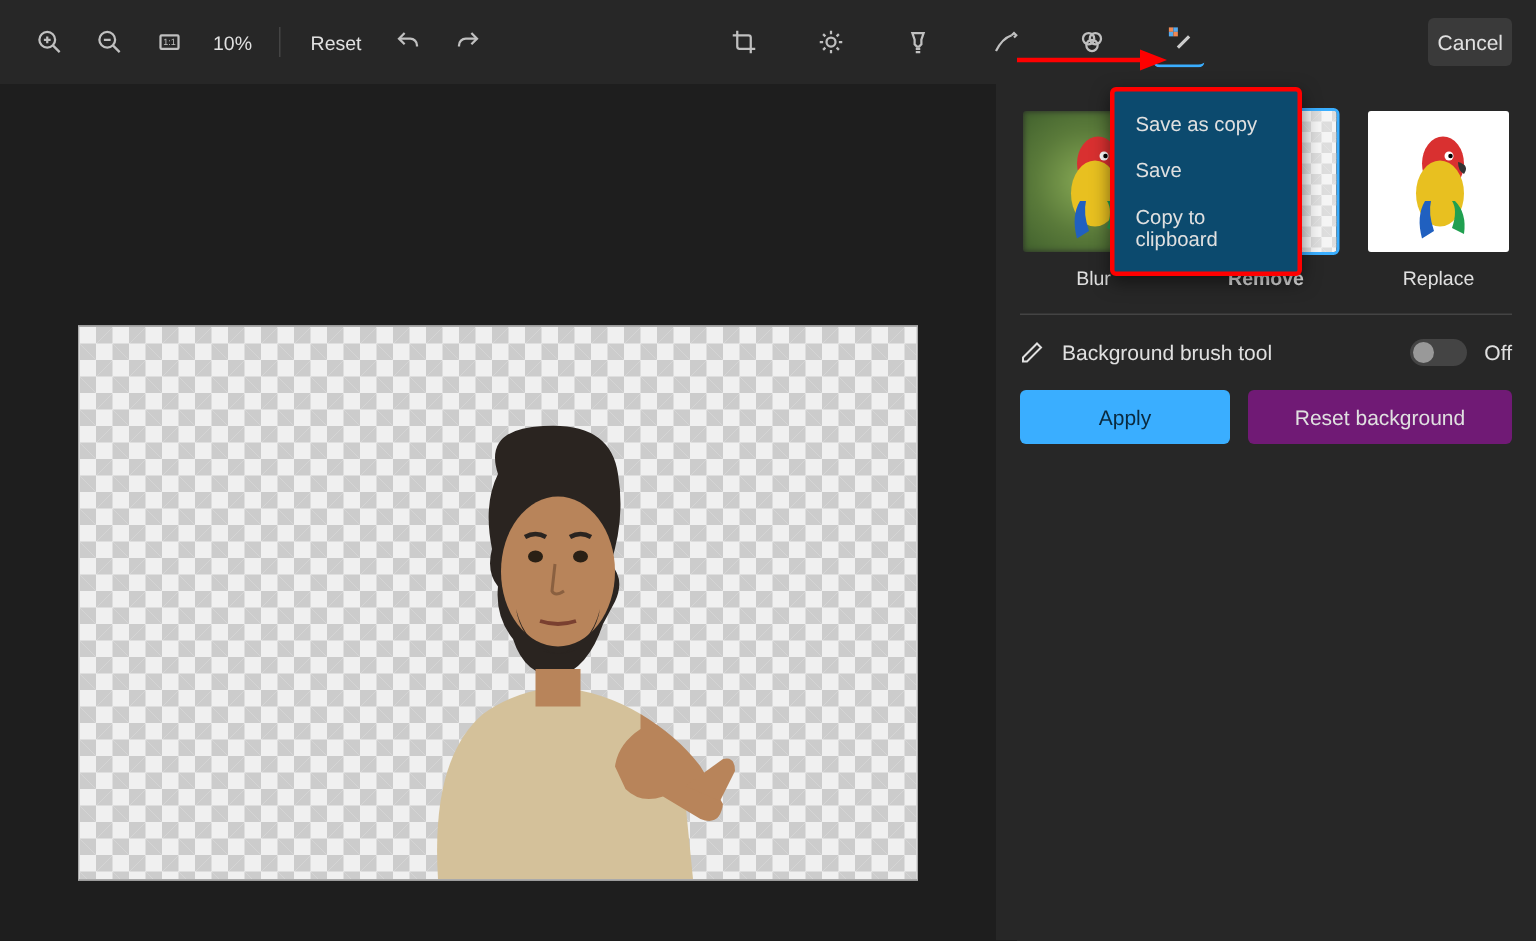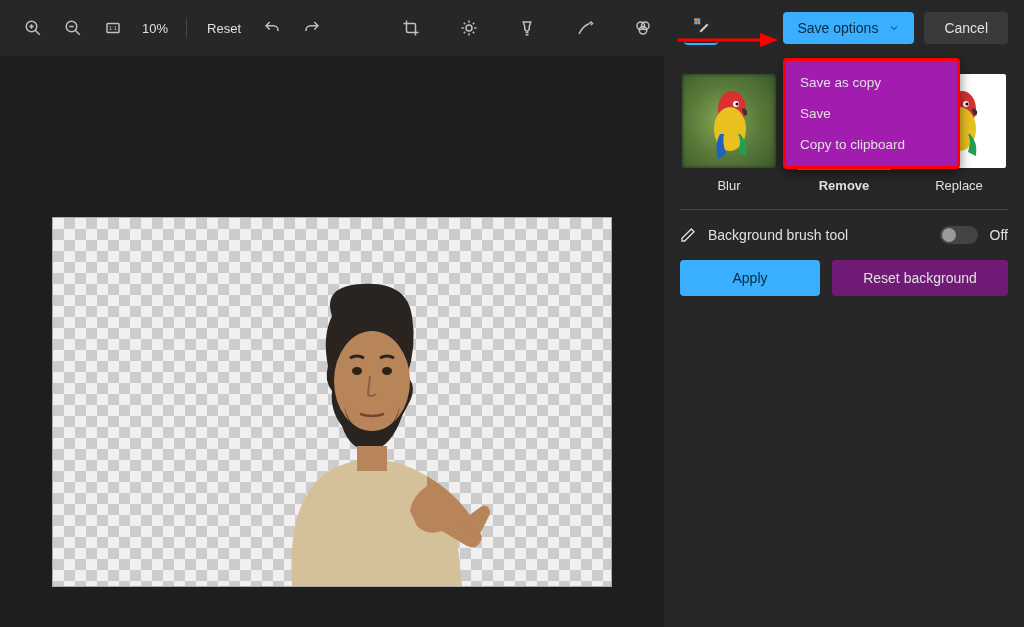--- a/index.html
+++ b/index.html
@@ -95,21 +95,21 @@
       align-items: center;
       gap: 10px;
       font-size: 14px;
       border-radius: 4px;
       cursor: pointer;
     }
     .cancel-btn {
       background: #3a3a3a;
       color: #e0e0e0;
       border: none;
-      padding: 8px 20px;
+      padding: 8px 6px;
       font-size: 14px;
       border-radius: 4px;
       cursor: pointer;
     }
     .main-area {
       display: flex;
       flex: 1;
       overflow: hidden;
     }
     .canvas-area {
@@ -236,23 +236,23 @@
       color: #e0e0e0;
       border: none;
       padding: 10px;
       font-size: 14px;
       border-radius: 4px;
       cursor: pointer;
     }
     .dropdown-menu {
       position: absolute;
       top: 58px;
-      left: 783px;
-      width: 177px;
-      background: #a21caf;
+      left: 740px;
+      width: 128px;
+      background: #0c4a6e;
       border-radius: 4px;
       padding: 6px 0;
       border: 3px solid #ff0000;
       box-shadow: 0 4px 12px rgba(0,0,0,0.5);
       z-index: 100;
     }
     .dropdown-item {
       padding: 8px 14px;
       font-size: 13.5px;
       color: #e0e0e0;
@@ -381,26 +381,20 @@
             <rect x="3" y="3" width="4" height="4" fill="#e85"></rect>
             <rect x="7" y="3" width="4" height="4" fill="#5ae"></rect>
             <rect x="3" y="7" width="4" height="4" fill="#5ae"></rect>
             <rect x="7" y="7" width="4" height="4" fill="#e85"></rect>
             <path d="M10 20 L20 10 L22 12 L12 22 Z" fill="#ccc"></path>
           </svg>
       </button>
     </div>
 
     <div class="top-bar-right">
-      <button class="save-options-btn">
-        <span>Save options</span>
-        <svg width="12" height="12" viewBox="0 0 24 24" fill="none" stroke="currentColor" stroke-width="2">
-            <polyline points="6 9 12 15 18 9"></polyline>
-          </svg>
-      </button>
       <button class="cancel-btn">Cancel</button>
     </div>
   </div>
 
   <div class="main-area">
     <div class="canvas-area">
       <div class="canvas">
         <div class="checker"></div>
         <svg class="subject" viewBox="0 0 280 310">
           <path d="M100 40 Q90 10 130 8 Q175 5 180 40 Q185 70 175 100 Q185 110 178 125 L170 140 Q160 170 140 175 Q118 175 110 150 Q98 135 100 115 Q92 105 96 90 Q90 60 100 40 Z" fill="#2a2420"></path>

